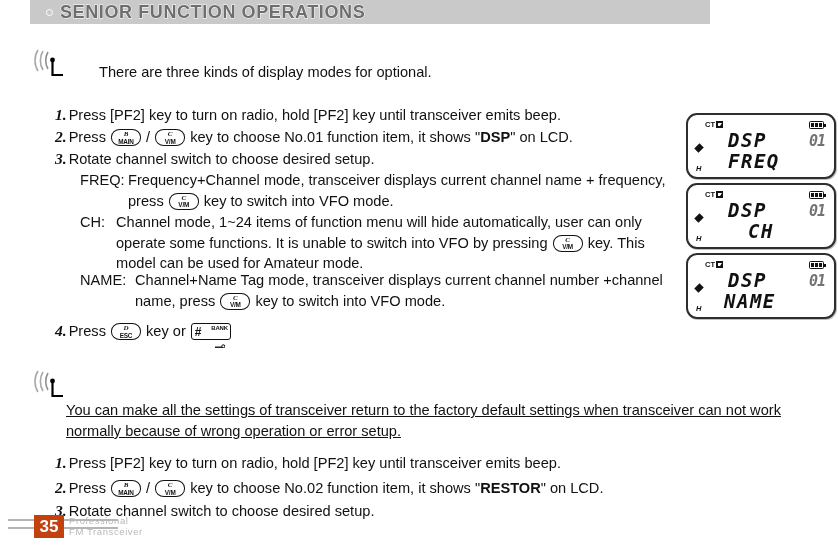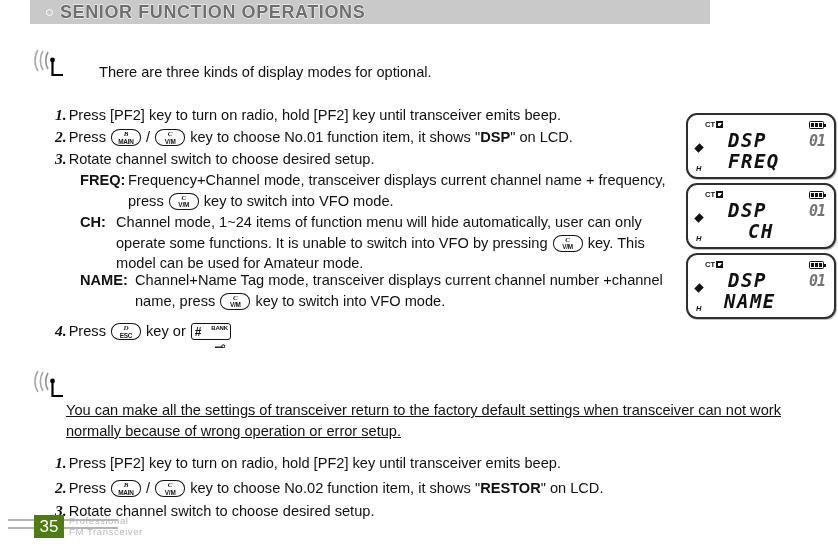--- a/index.html
+++ b/index.html
@@ -100,21 +100,21 @@
     font-family: "Liberation Serif", serif;
     font-size: 15.5px;
     margin-right: 2px;
   }
   .defn {
     position: absolute;
     font-size: 14.6px;
     line-height: 20.5px;
     color: #111;
   }
-  .defn-term { font-weight: bold; }
+  .defn-term { font-weight: normal; }
   b { font-weight: bold; }
 
   
   .key {
     display: inline-block;
     vertical-align: -4px;
     position: relative;
     width: 30px; height: 17px;
     border: 1.3px solid #111;
     border-radius: 9px / 8px;
@@ -271,24 +271,24 @@
   }
   .footer-rules div {
     height: 2px;
     background: #b4b4b4;
     margin-bottom: 6px;
   }
   .footer-page {
     position: absolute;
     left: 34px; bottom: 11px;
     width: 30px; height: 23px;
-    background: #4d7c0f;
+    background: #c2410c;
     color: #ffffff;
     font-size: 17px;
-    font-weight: normal;
+    font-weight: bold;
     text-align: center;
     line-height: 23px;
   }
   .footer-brand {
     position: absolute;
     left: 69px; bottom: 12px;
     color: #b9b9b9;
     font-size: 9.5px;
     line-height: 11px;
     letter-spacing: 0.6px;

